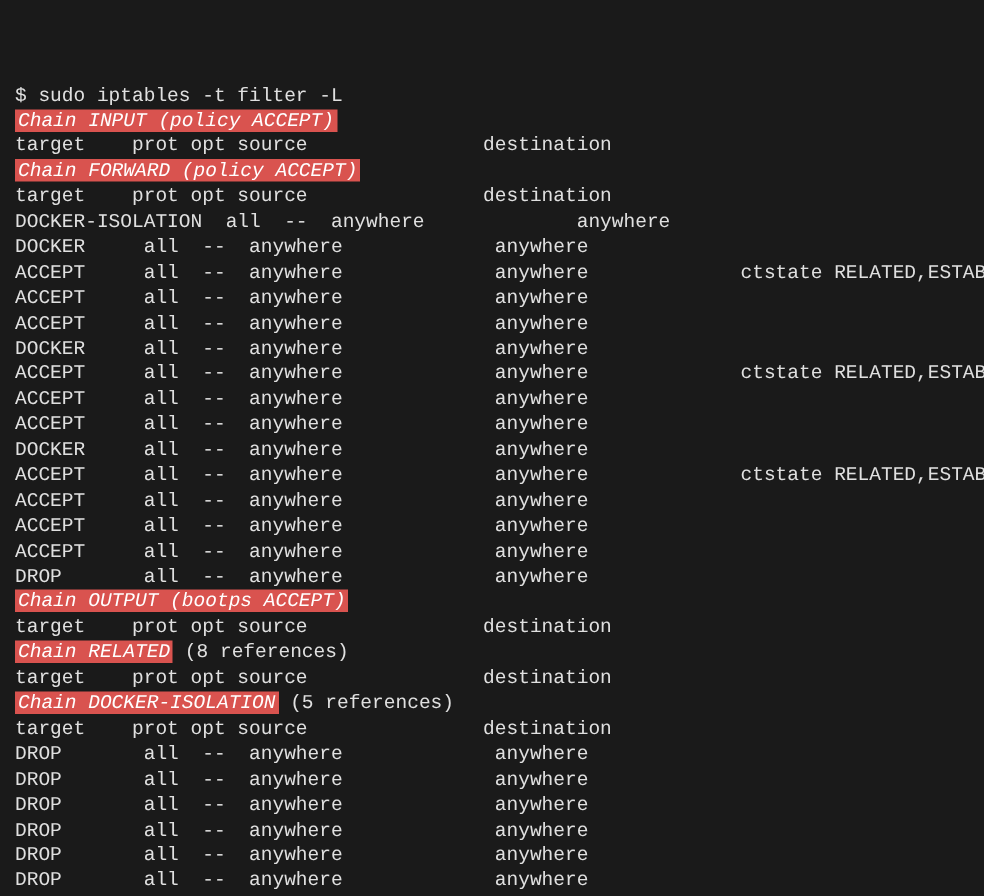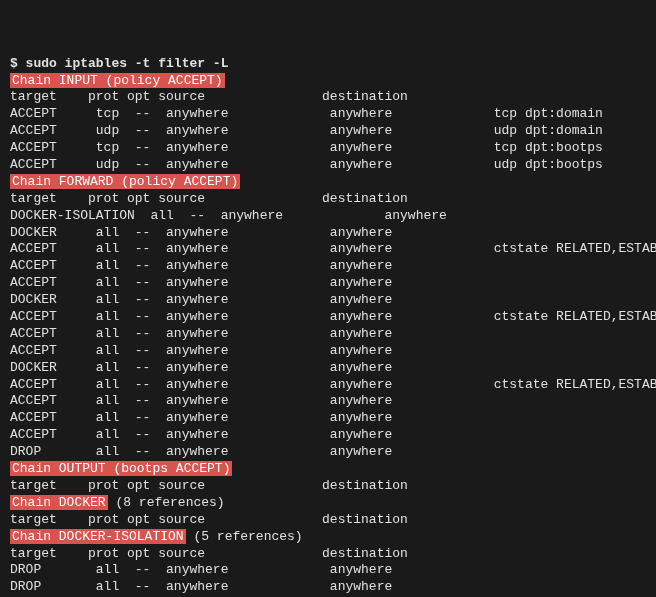--- a/index.html
+++ b/index.html
@@ -7,62 +7,59 @@
     padding: 5px 10px;
     background: #1a1a1a;
     color: #e0e0e0;
     font-family: "Consolas", "Courier New", monospace;
     font-size: 13px;
     line-height: 1.3;
     white-space: pre;
     width: 656px;
     box-sizing: border-box;
   }
-  .prompt-dollar { color: #e0e0e0; font-weight: bold; }
+  .prompt-dollar { color: #e0e0e0; }
   .chain-header {
     background: #d9534f;
     color: #fff;
     padding: 0 2px;
+    font-style: italic;
   }
   .chain-ref {
     color: #e0e0e0;
   }
   .hdr-row { color: #e0e0e0; text-align: right; }
 </style>
 </head>
 <body>
 
 
 <div><span class="prompt-dollar">$ sudo iptables -t filter -L</span>
 <span class="chain-header">Chain INPUT (policy ACCEPT)</span>
 <span class="hdr-row">target    prot opt source               destination</span>
-<div id="rows-input">ACCEPT     tcp  --  anywhere             anywhere             tcp dpt:domain
-ACCEPT     udp  --  anywhere             anywhere             udp dpt:domain
-ACCEPT     tcp  --  anywhere             anywhere             tcp dpt:bootps
-ACCEPT     udp  --  anywhere             anywhere             udp dpt:bootps
-</div><span class="chain-header">Chain FORWARD (policy ACCEPT)</span>
+<span class="chain-header">Chain FORWARD (policy ACCEPT)</span>
 <span class="hdr-row">target    prot opt source               destination</span>
 <div id="rows-forward">DOCKER-ISOLATION  all  --  anywhere             anywhere
 DOCKER     all  --  anywhere             anywhere
 ACCEPT     all  --  anywhere             anywhere             ctstate RELATED,ESTABLISHED
 ACCEPT     all  --  anywhere             anywhere
 ACCEPT     all  --  anywhere             anywhere
 DOCKER     all  --  anywhere             anywhere
 ACCEPT     all  --  anywhere             anywhere             ctstate RELATED,ESTABLISHED
 ACCEPT     all  --  anywhere             anywhere
 ACCEPT     all  --  anywhere             anywhere
 DOCKER     all  --  anywhere             anywhere
 ACCEPT     all  --  anywhere             anywhere             ctstate RELATED,ESTABLISHED
 ACCEPT     all  --  anywhere             anywhere
 ACCEPT     all  --  anywhere             anywhere
 ACCEPT     all  --  anywhere             anywhere
 DROP       all  --  anywhere             anywhere
 </div><span class="chain-header">Chain OUTPUT (bootps ACCEPT)</span>
 <span class="hdr-row">target    prot opt source               destination</span>
-<div id="rows-output"></div><span class="chain-header">Chain DOCKER</span><span class="chain-ref"> (8 references)</span>
+<div id="rows-output"></div><span class="chain-header">Chain RELATED</span><span class="chain-ref"> (8 references)</span>
 <span class="hdr-row">target    prot opt source               destination</span>
 <div id="rows-docker"></div><span class="chain-header">Chain DOCKER-ISOLATION</span><span class="chain-ref"> (5 references)</span>
 <span class="hdr-row">target    prot opt source               destination</span>
 <div id="rows-docker-isolation">DROP       all  --  anywhere             anywhere
 DROP       all  --  anywhere             anywhere
 DROP       all  --  anywhere             anywhere
 DROP       all  --  anywhere             anywhere
 DROP       all  --  anywhere             anywhere
 DROP       all  --  anywhere             anywhere
 RETURN     all  --  anywhere             anywhere

